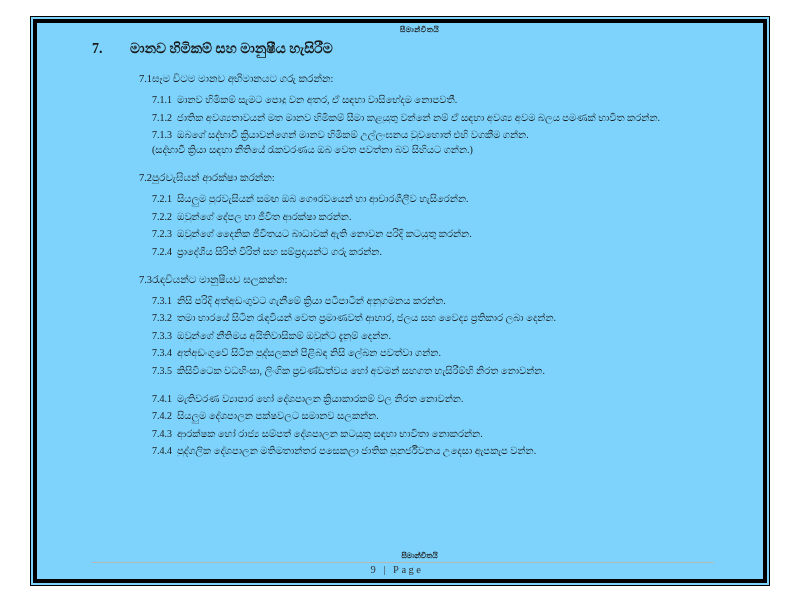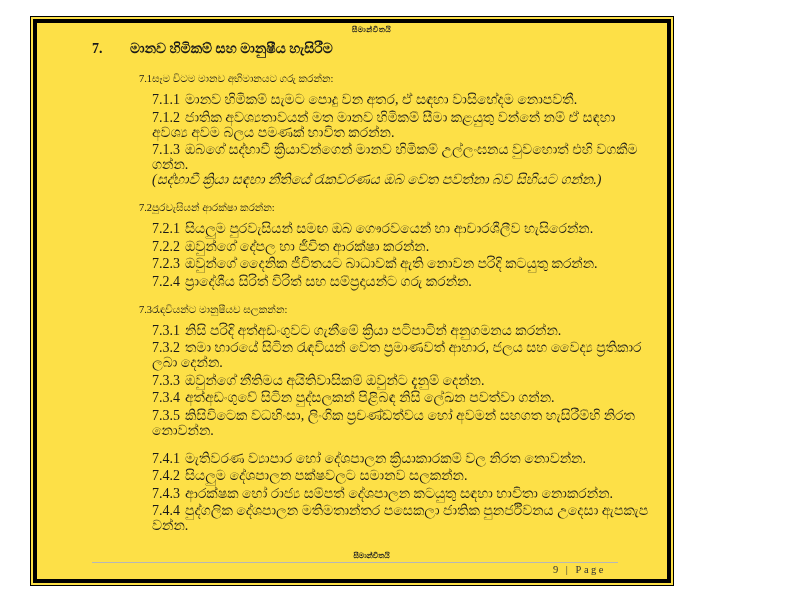--- a/index.html
+++ b/index.html
@@ -9,26 +9,26 @@
     height: 600px;
     background: #ffffff;
     font-family: "Liberation Serif", "DejaVu Serif", serif;
     color: #1a1a1a;
     overflow: hidden;
   }
   .page-frame {
     position: absolute;
     left: 30px;
     top: 16px;
-    width: 644px;
+    width: 740px;
     height: 570px;
     border: 1px solid #000;
     padding: 2px;
     box-sizing: border-box;
-    background: #fde047;
+    background: #7dd3fc;
   }
   .page-inner {
     width: 100%;
     height: 100%;
     border: 4px solid #000;
     box-sizing: border-box;
     position: relative;
     padding: 2px 16px 0 55px;
   }
   .classification {
@@ -50,46 +50,46 @@
   .sec-head {
     display: flex;
     font-size: 10.5px;
     line-height: 15px;
     text-align: right;
   }
   .sec-num { width: 60px; flex: none; }
   .items { margin: 6px 0 0 60px; }
   .item {
     margin: 0 0 2.5px 0;
-    font-size: 14px;
+    font-size: 10px;
     line-height: 15px;
     max-width: 590px;
   }
   .item-num { margin-right: 5px; }
-  .item-note { display: block; font-style: italic; }
+  .item-note { display: block; }
   .footer {
     position: absolute;
     left: 55px;
     right: 16px;
     bottom: 3px;
   }
   .footer-classification {
     text-align: center;
     font-size: 7.5px;
     font-weight: bold;
     color: #222;
     margin-bottom: 1px;
   }
   .footer-rule {
     border-top: 1px solid #b7b7b7;
     margin-right: 33px;
     height: 0;
   }
   .footer-pagenum {
-    text-align: right;
+    text-align: center;
     padding-right: 45px;
     font-size: 10.5px;
     letter-spacing: 2.5px;
     color: #333;
     line-height: 13px;
   }
 </style>
 </head>
 <body>
 

